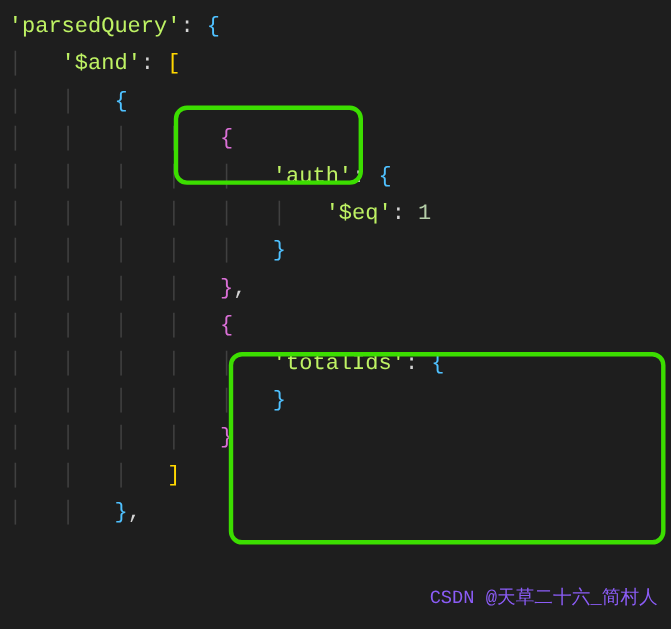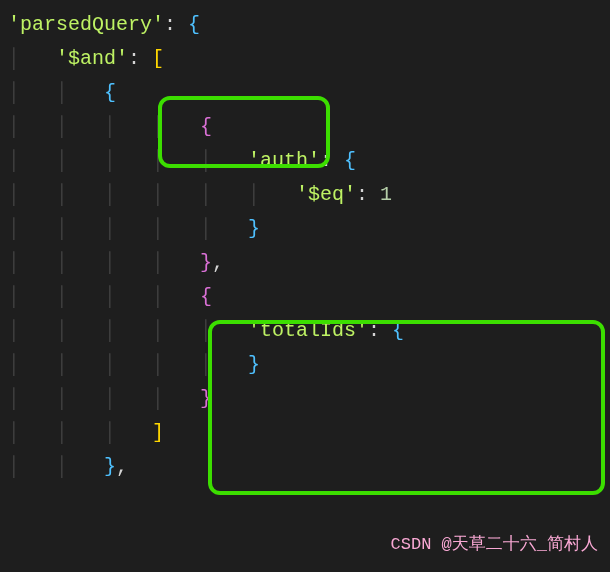--- a/index.html
+++ b/index.html
@@ -52,21 +52,21 @@
       position: absolute;
       border: 4px solid #3cde00;
       border-radius: 12px;
       pointer-events: none;
       z-index: 10;
     }
     .watermark {
       position: absolute;
       bottom: 12px;
       right: 12px;
-      color: #f9a8d4;
+      color: #8b5cf6;
       font-size: 17px;
       z-index: 20;
     }
     .redact1 {
       display: inline-block;
       width: 18px;
       height: 20px;
       background: #c8c8c8;
       vertical-align: middle;
     }

